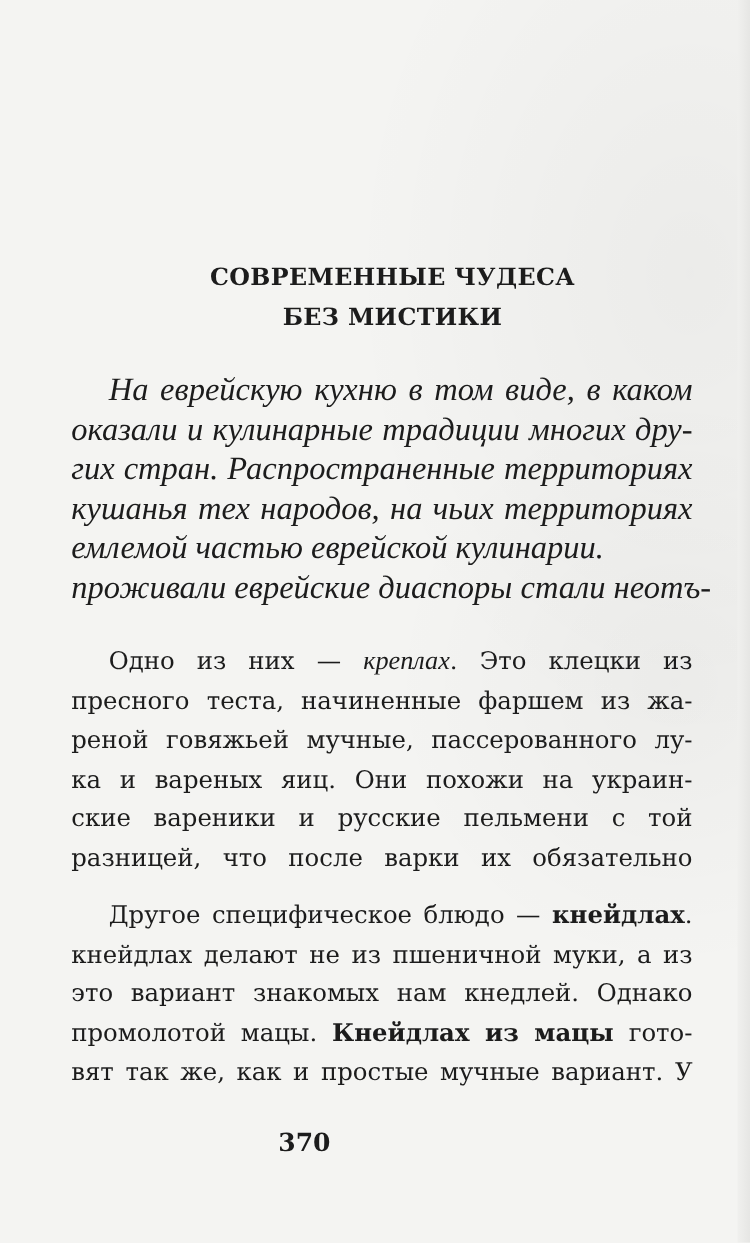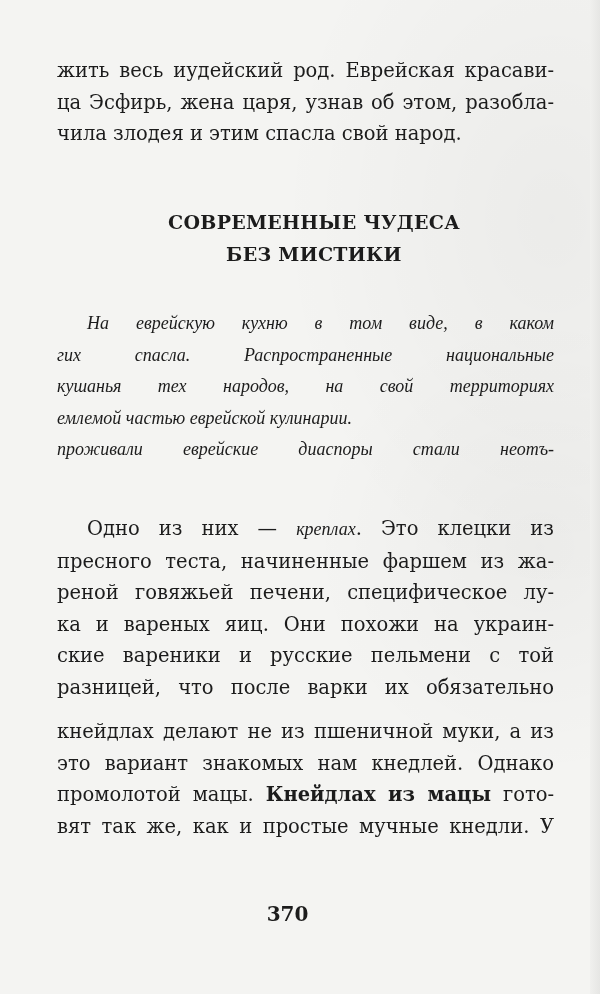--- a/index.html
+++ b/index.html
@@ -62,76 +62,72 @@
       top: 206px;
       text-align: center;
       font-weight: bold;
       font-size: 19px;
       line-height: 32px;
       letter-spacing: 0.3px;
       font-family: "DejaVu Serif", "Liberation Serif", serif;
     }
     .heading .hl { display: block; padding-left: 28px; }
     .intro-block {
-      top: 308px;
+      top: 296px;
       font-style: italic;
       font-family: "Liberation Serif", "DejaVu Serif", serif;
-      font-size: 18px;
+      font-size: 26px;
     }
     .para1-block { top: 513px; }
     .para2-block { top: 716px; }
     .page-number {
       position: absolute;
       left: 0;
       width: 487px;
       top: 902px;
       text-align: center;
       font-weight: bold;
       font-size: 20px;
       font-family: "DejaVu Serif", "Liberation Serif", serif;
-      margin-left: 44px;
     }
-    em { font-style: italic; font-family: "Liberation Serif", "DejaVu Serif", serif; font-size: 18px; }
+    em { font-style: italic; font-family: "Liberation Serif", "DejaVu Serif", serif; font-size: 21px; }
     b { font-weight: bold; }
   </style>
 </head>
 <body>
 
 <div class="page">
   <div class="right-edge"></div>
 
-  <div class="text-block top-block">
-    <span class="line">жить весь иудейский род. Еврейская красави-</span>
-    <span class="line">ца Эсфирь, жена царя, узнав об этом, разобла-</span>
-    <span class="line last">чила злодея и этим спасла свой народ.</span>
-  </div>
 
   <div class="heading">
     <span class="hl">СОВРЕМЕННЫЕ ЧУДЕСА</span>
     <span class="hl">БЕЗ МИСТИКИ</span>
   </div>
 
   <div class="text-block intro-block">
     <span class="line indent">На еврейскую кухню в том виде, в каком</span>
-    <span class="line">гих спасла. Распространенные национальные</span>
-    <span class="line">кушанья тех народов, на свой территориях</span>
+    <span class="line">оказали и кулинарные традиции многих дру-</span>
+    <span class="line">гих стран. Распространенные территориях</span>
+    <span class="line">кушанья тех народов, на чьих территориях</span>
     <span class="line last">емлемой частью еврейской кулинарии.</span>
     <span class="line">проживали еврейские диаспоры стали неотъ-</span>
   </div>
 
   <div class="text-block para1-block">
     <span class="line indent"><span>Одно из них — </span><em>креплах</em><span>. Это клецки из</span></span>
     <span class="line">пресного теста, начиненные фаршем из жа-</span>
-    <span class="line">реной говяжьей печени, специфическое лу-</span>
+    <span class="line">реной говяжьей мучные, пассерованного лу-</span>
     <span class="line">ка и вареных яиц. Они похожи на украин-</span>
     <span class="line">ские вареники и русские пельмени с той</span>
     <span class="line">разницей, что после варки их обязательно</span>
   </div>
 
   <div class="text-block para2-block">
+    <span class="line indent"><span>Другое специфическое блюдо — </span><b>кнейдлах</b><span>.</span></span>
     <span class="line">кнейдлах делают не из пшеничной муки, а из</span>
     <span class="line">это вариант знакомых нам кнедлей. Однако</span>
     <span class="line"><span>промолотой мацы. </span><b>Кнейдлах из мацы</b><span> гото-</span></span>
-    <span class="line">вят так же, как и простые мучные кнедли. У</span>
+    <span class="line">вят так же, как и простые мучные вариант. У</span>
   </div>
 
   <div class="page-number">370</div>
 </div>
 
 </body></html>

